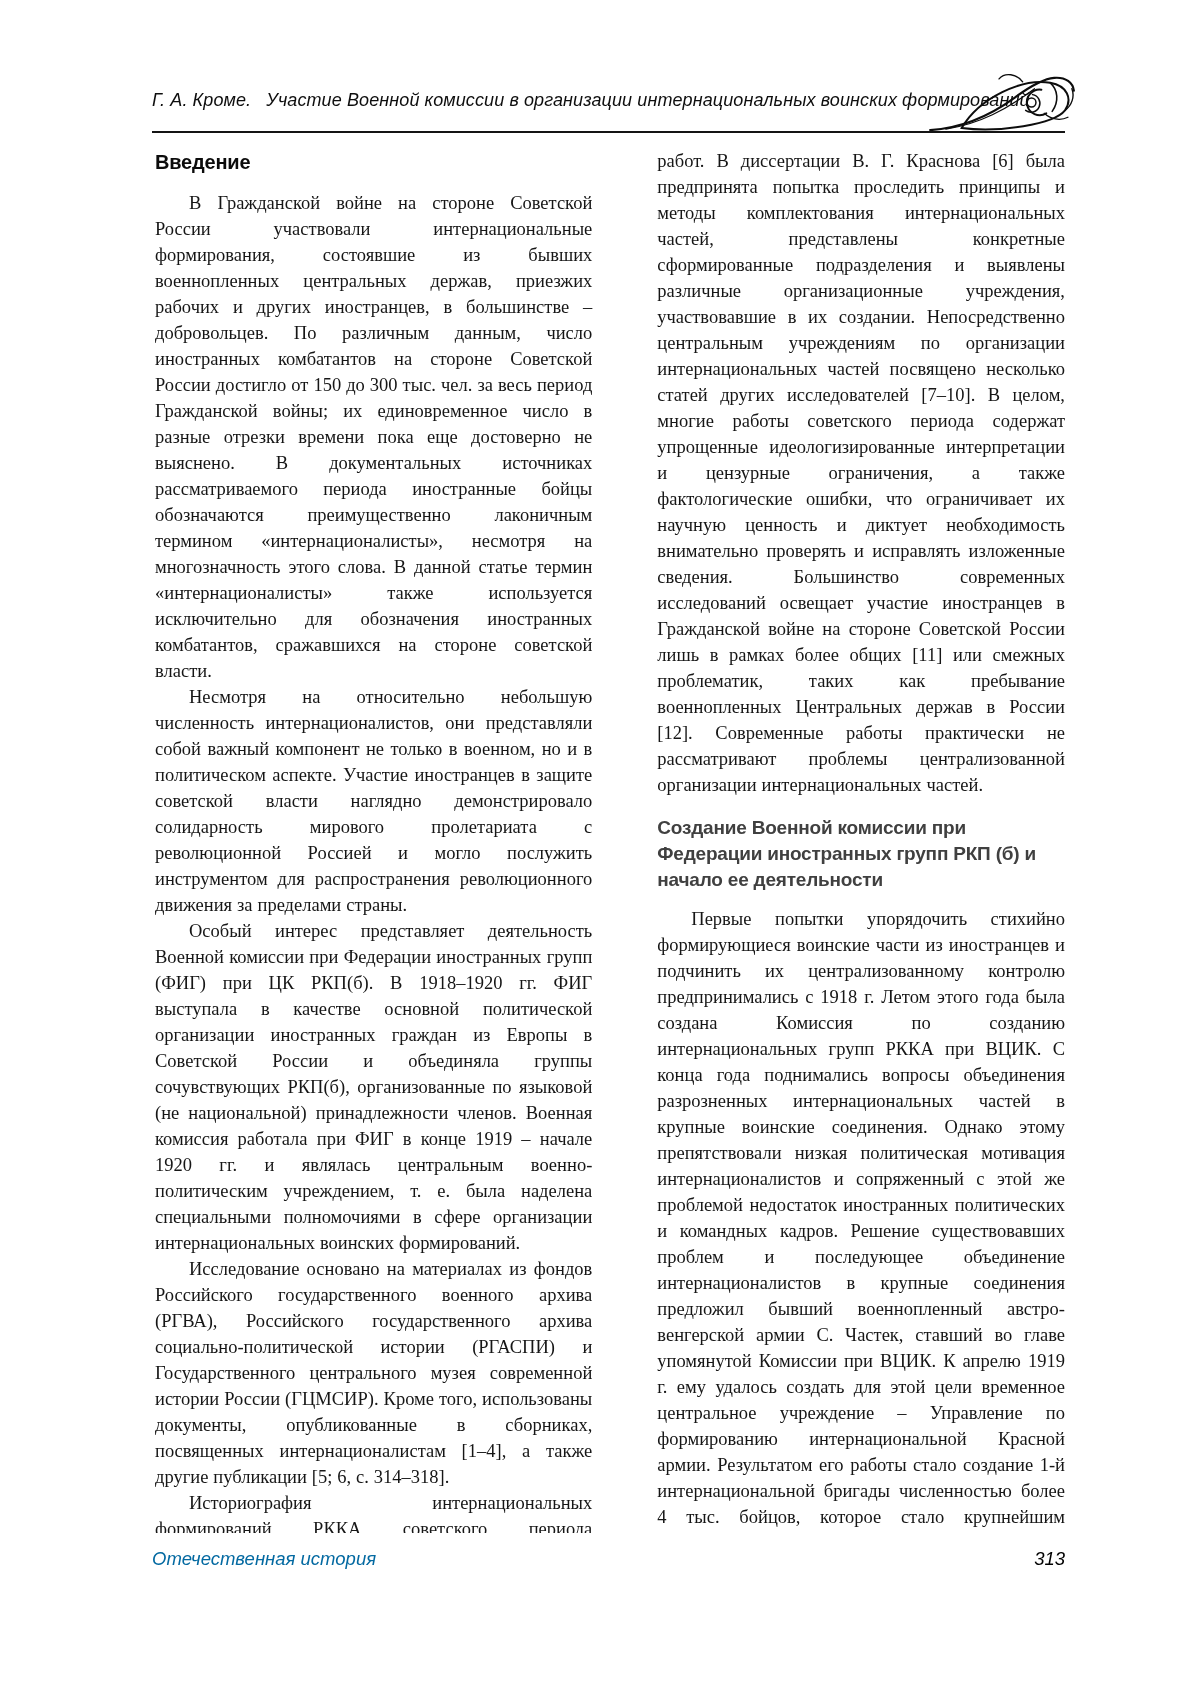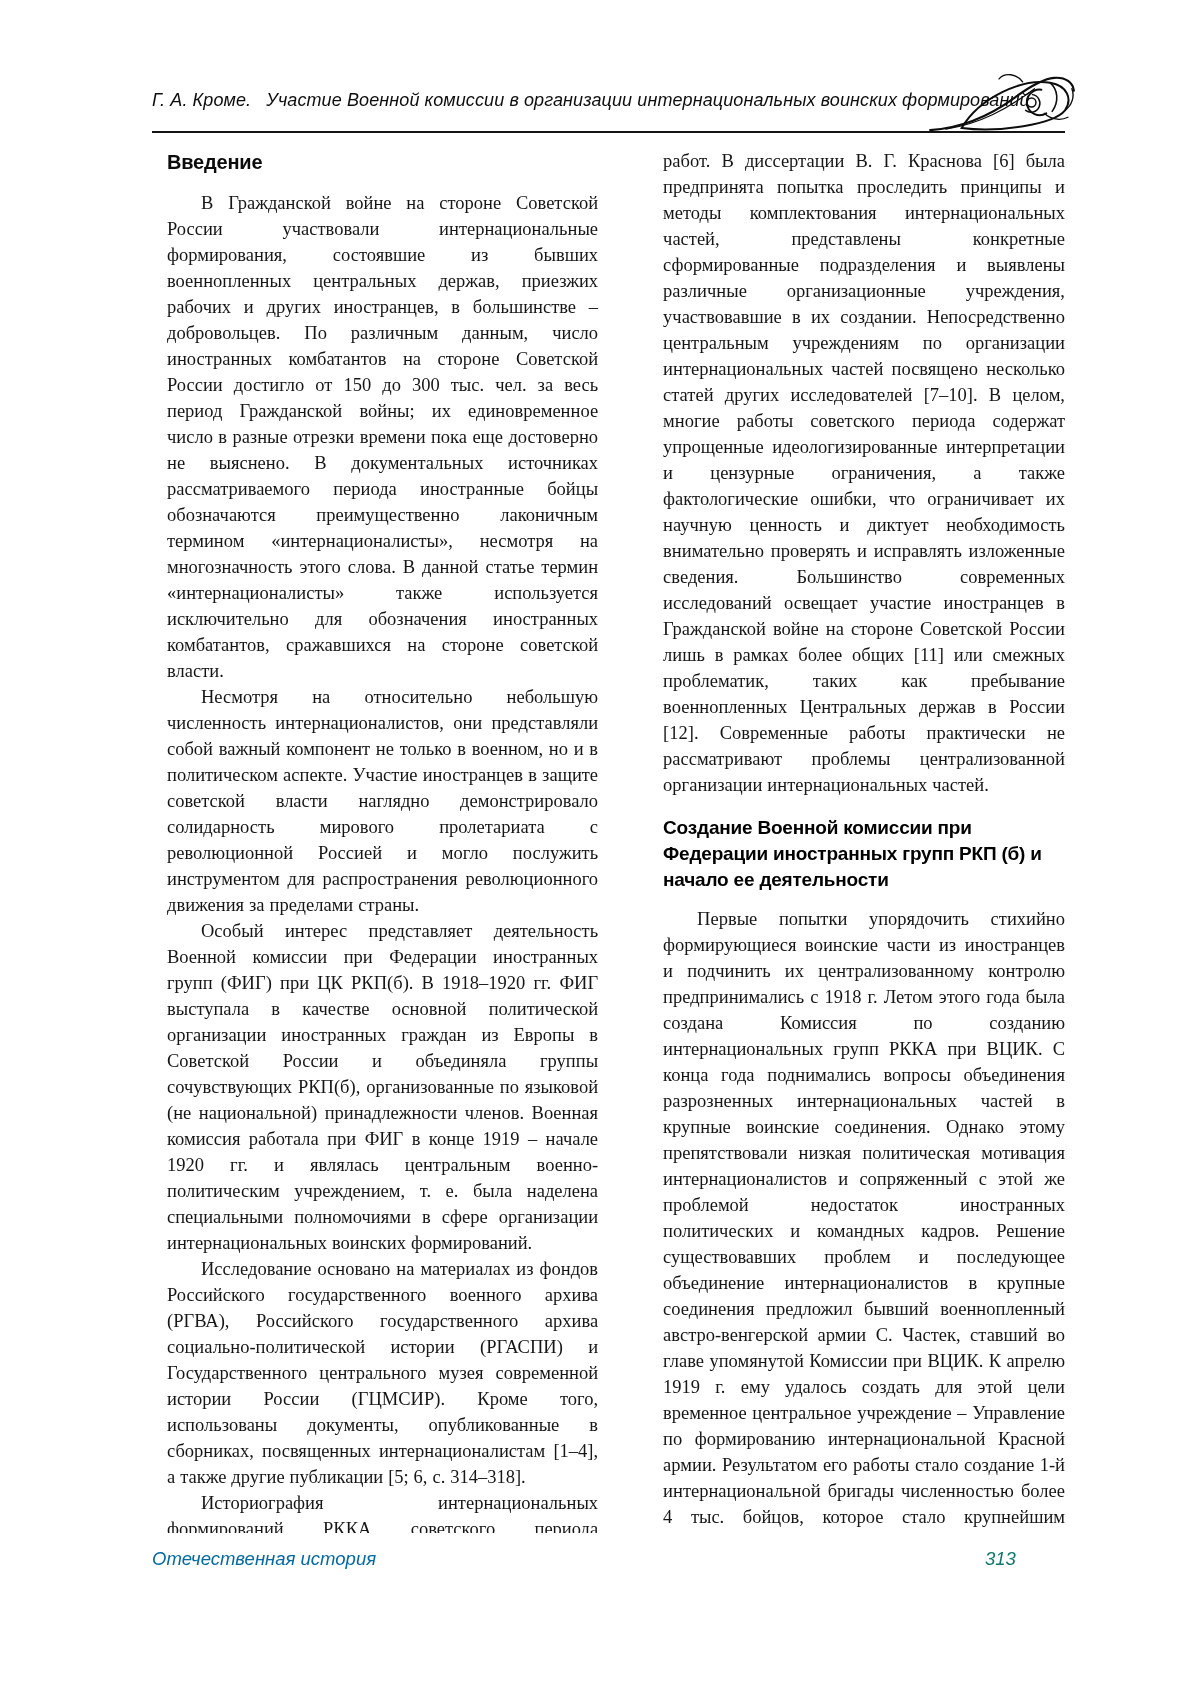--- a/index.html
+++ b/index.html
@@ -27,51 +27,52 @@
   .ornament {
     position:absolute; left:928px; top:70px;
     width:148px; height:63px;
   }
   
   .columns {
     position:absolute; left:155px; top:148px;
     width:910px; height:1385px;
     display:flex; overflow:hidden;
   }
-  .col-left  { width:458px; margin-right:25px;margin-left:12px; }
+  .col-left  { width:458px; margin-right:25px; }
   .col-right { width:427px;margin-left:40px; }
   p.body {
     margin:0;
     font-size:18.5px; line-height:26px;
     text-align:justify; text-indent:34px;
     word-spacing:0.3px;
   }
   p.noindent { text-indent:0; }
   h2.sec {
     font-family:"Liberation Sans", sans-serif;
     font-weight:bold; font-size:20px; line-height:24px;
     margin:2px 0 16px 0; color:#0c0c0c;
     letter-spacing:-0.2px;
   }
   h3.sub {
     font-family:"Liberation Sans", sans-serif;
     font-weight:bold; font-size:19px; line-height:26px;
-    margin:17px 0 13px 0; color:#000000;
+    margin:17px 0 13px 0; color:#404040;
     letter-spacing:-0.2px;
   }
   
   .footer-journal {
     position:absolute; left:152px; top:1548px;
     font-family:"Liberation Sans", sans-serif;
     font-style:italic; font-size:18.5px; color:#0369a1;
   }
   .footer-page {
     position:absolute; left:985px; top:1548px; width:80px;
+    text-align:right;
     font-family:"Liberation Sans", sans-serif;
-    font-style:italic; font-size:18.5px; color:#0f766e;
+    font-style:italic; font-size:18.5px; color:#000000;
   }
 </style>
 </head>
 <body>
 
 <div class="page">
 
   <div class="running-head">
     <span class="author">Г. А. Кроме.</span>
     <span>Участие Военной комиссии в организации интернациональных воинских формирований</span>

